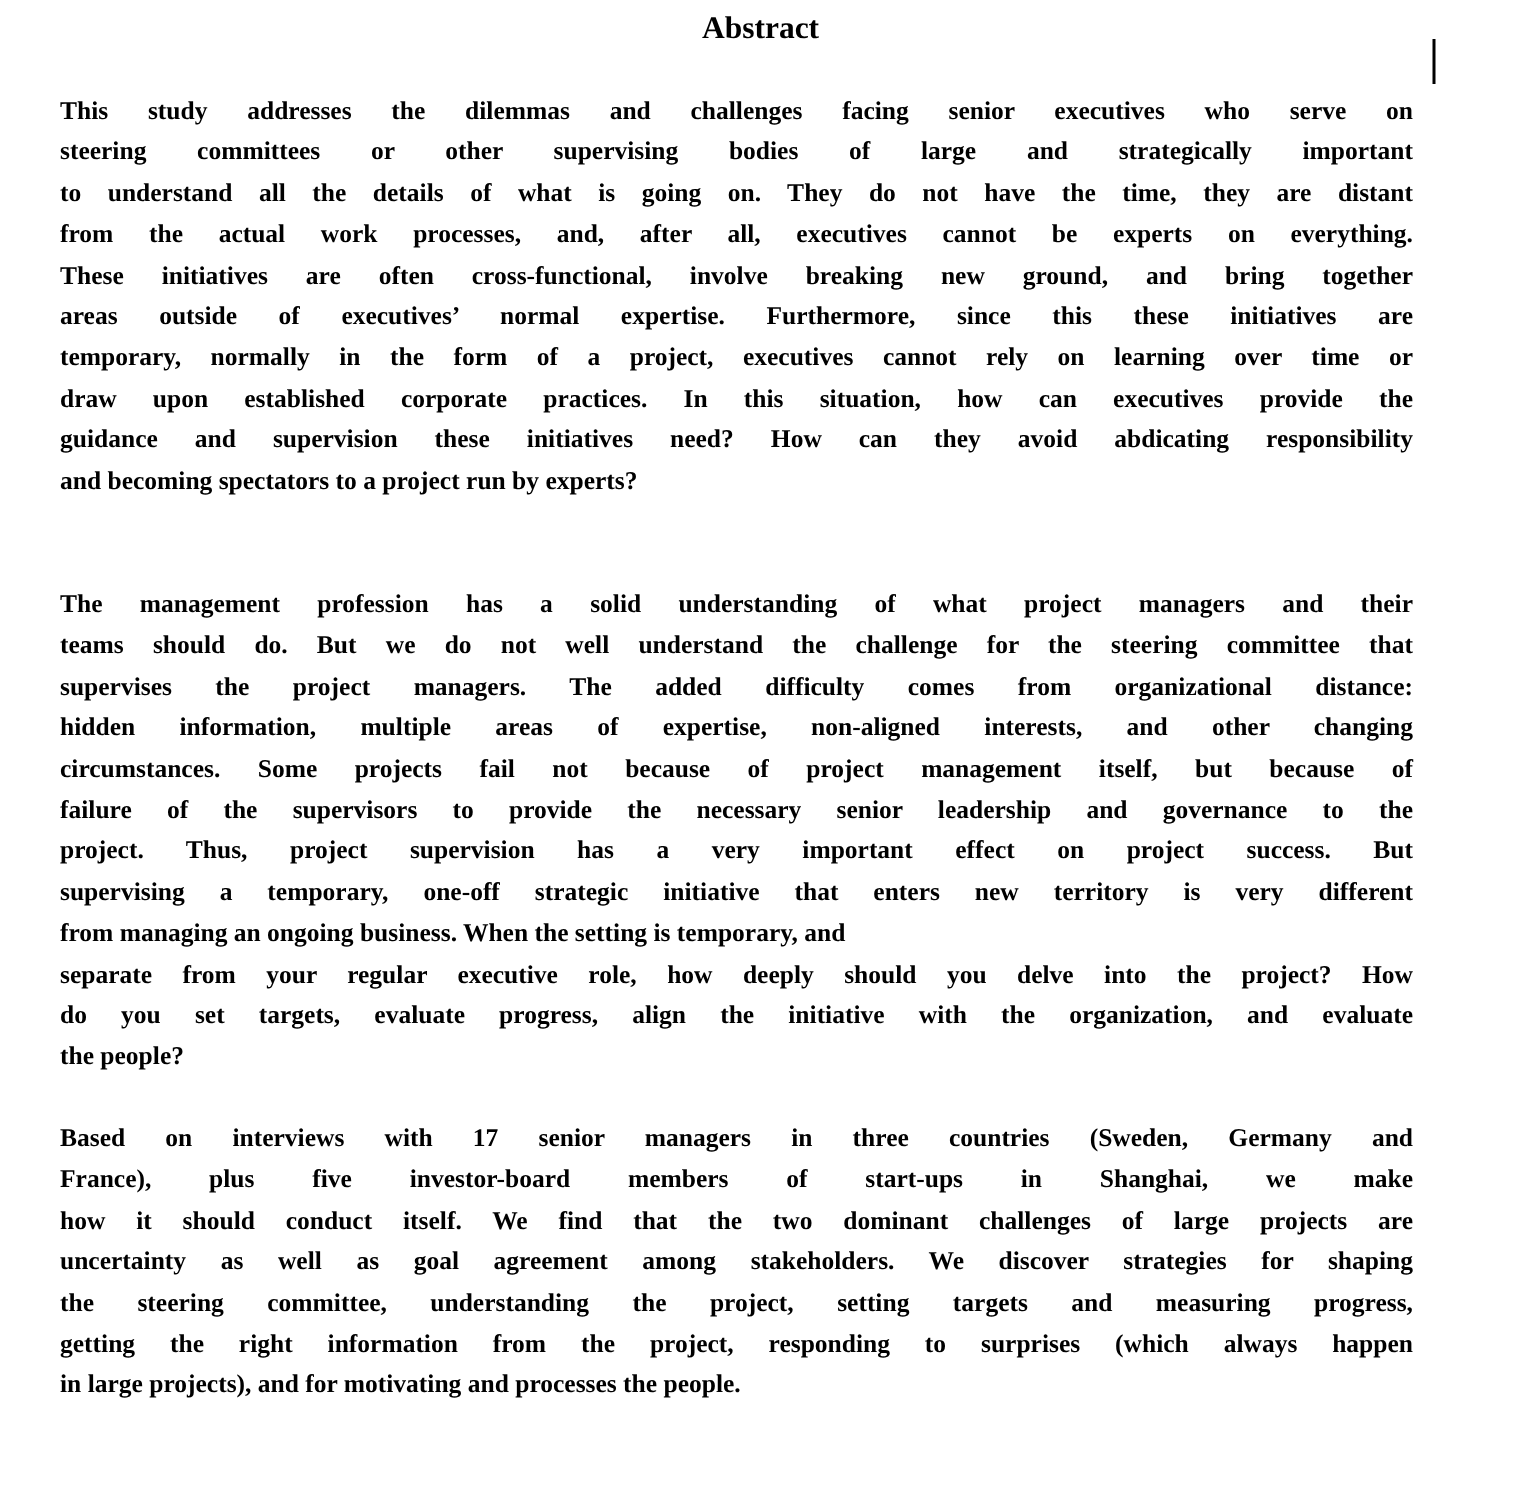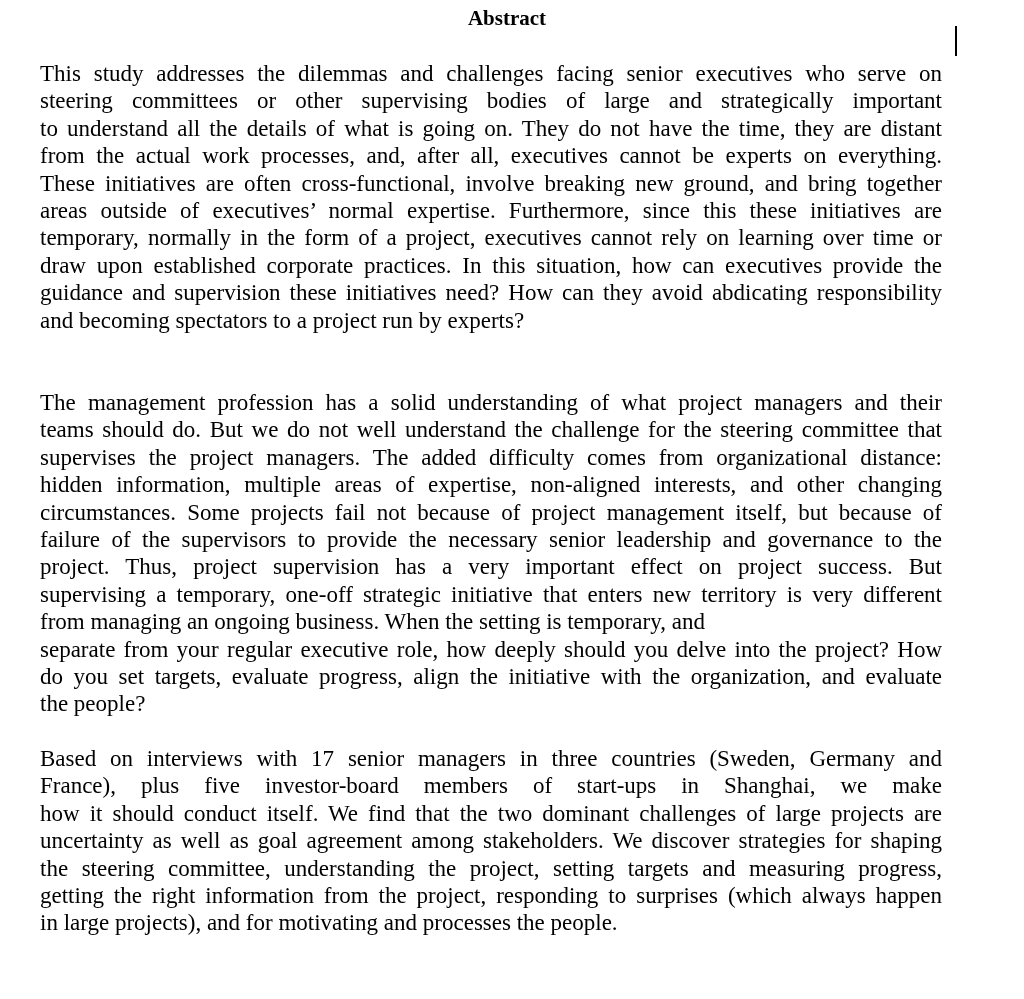--- a/index.html
+++ b/index.html
@@ -1,22 +1,22 @@
 <!DOCTYPE html>
 <html><head>
 <meta charset="utf-8">
 <style>
   html, body { margin: 0; padding: 0; background: #ffffff; }
   body { width: 1024px; height: 999px; position: relative; overflow: hidden;
          font-family: "Liberation Serif", "DejaVu Serif", serif; color: #000; }
   .title { position: absolute; top: 5px; left: 0; width: 982px; text-align: center;
            font-weight: bold; font-size: 21px; line-height: 26px; margin-left: 16px; }
   .cursor { position: absolute; left: 955px; top: 26px; width: 2px; height: 30px; background: #000; }
-  .para { position: absolute; left: 40px; width: 902px; font-size: 23px; line-height: 27.4px;
-          text-align: justify; margin: 0; }
+  .para { position: absolute; left: 40px; width: 902px; font-size: 17px; line-height: 27.4px;
+          text-align: justify; margin: 0; font-weight: bold; }
   .p1 { top: 60px; }
   .p2 { top: 389px; }
   .p3 { top: 745px; }
   .line { display: block; text-align: justify; text-align-last: justify; white-space: nowrap; }
   .line.last { text-align-last: left; }
 </style>
 </head>
 <body>
 
 <div class="title">Abstract</div>

